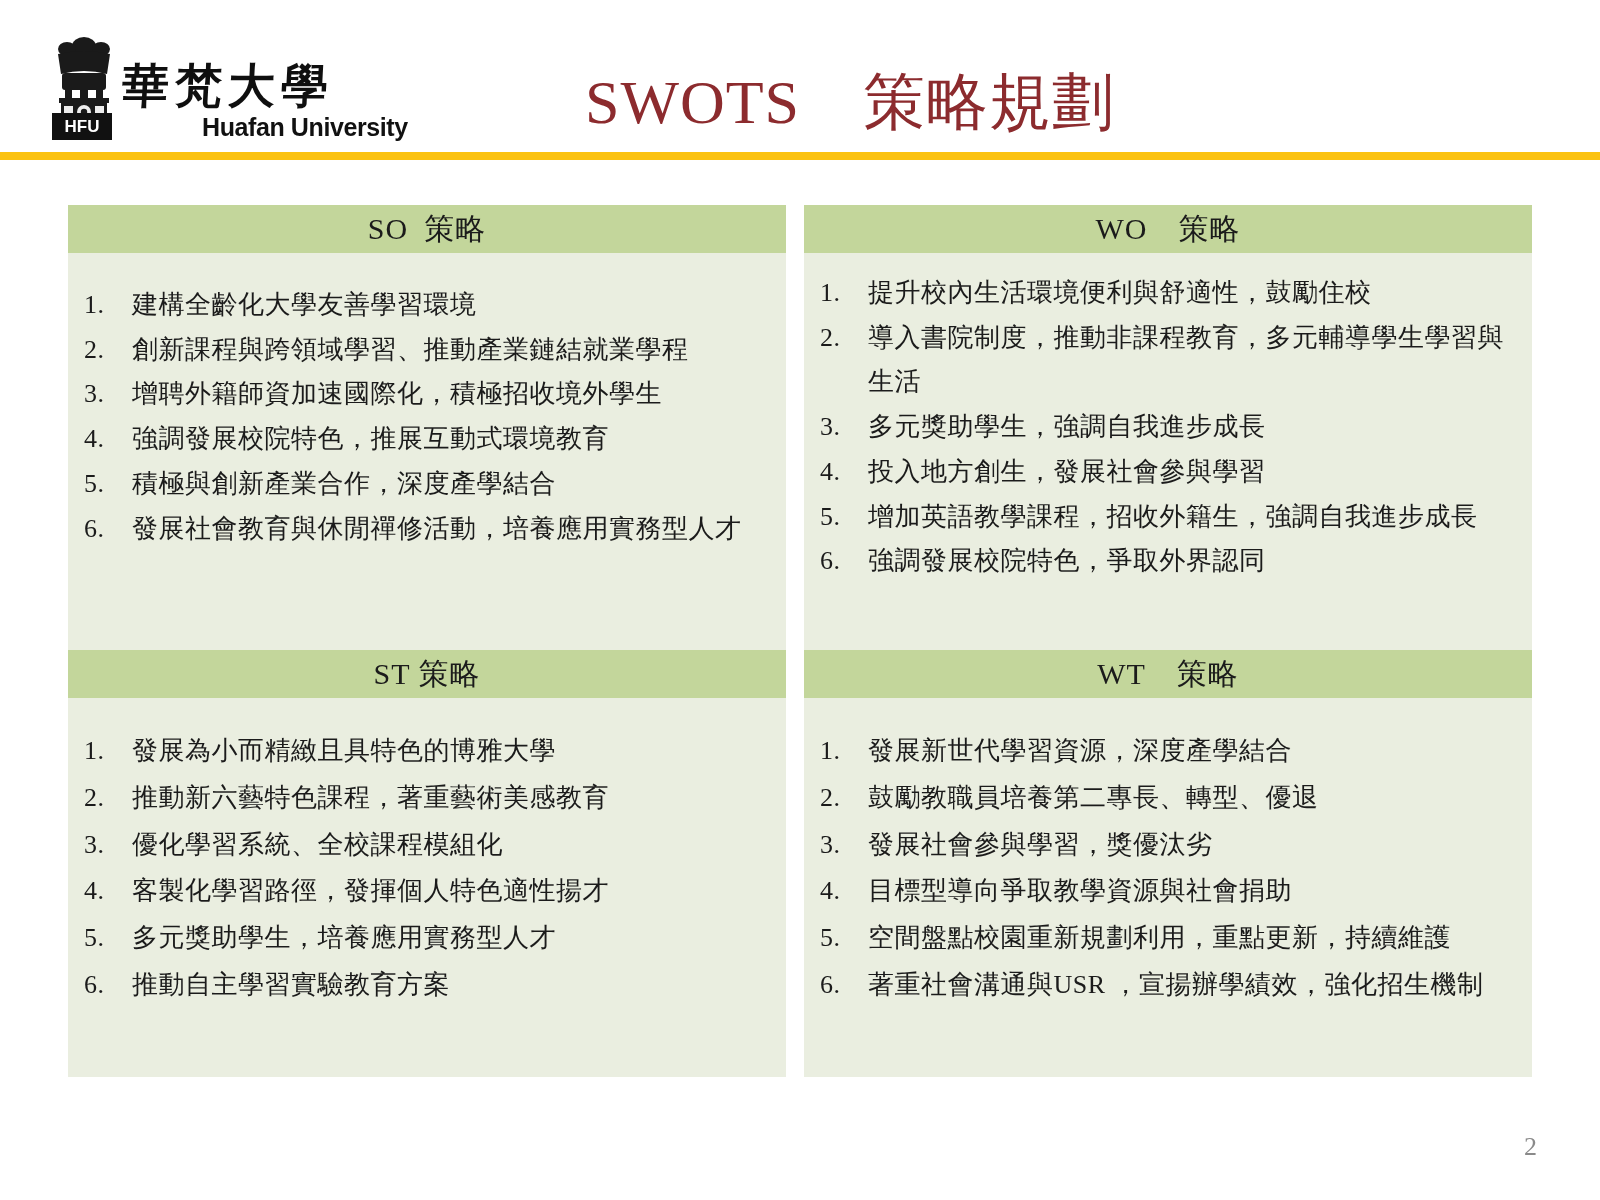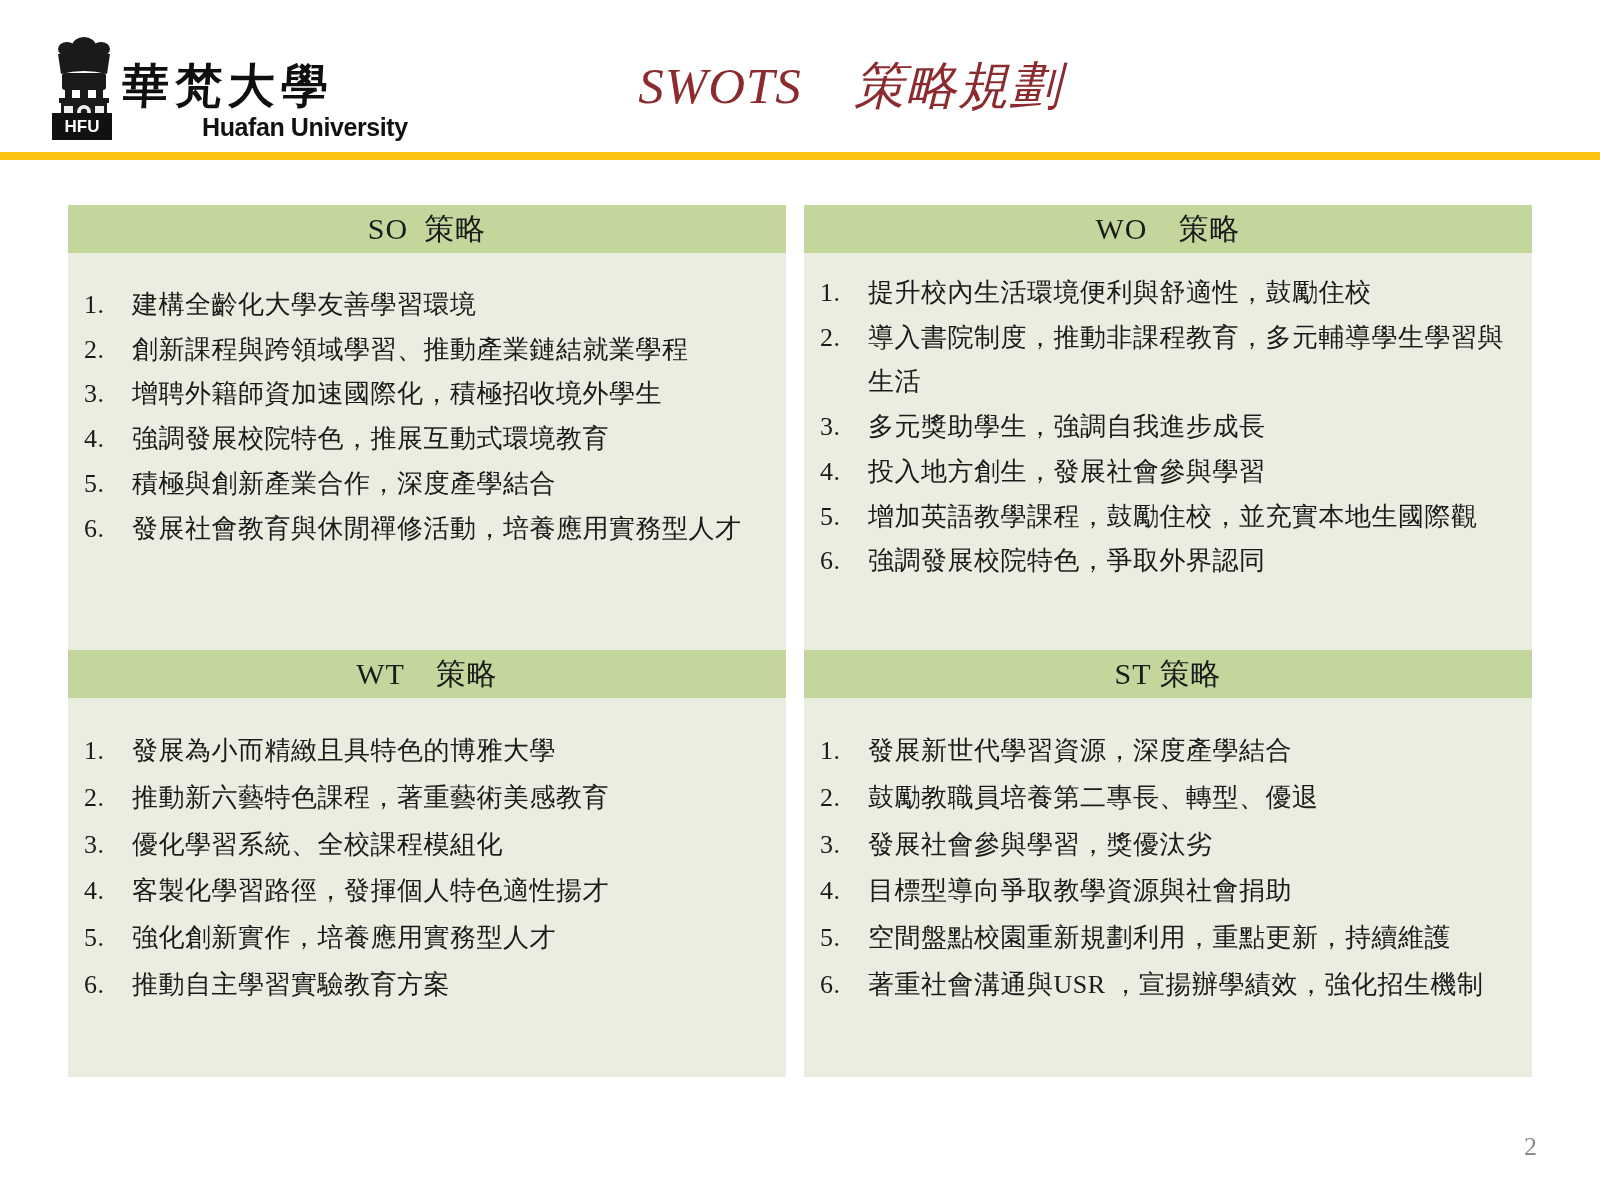--- a/index.html
+++ b/index.html
@@ -85,30 +85,29 @@
     font-weight: 700;
     letter-spacing: 0px;
     display: flex;
     align-items: center;
     justify-content: center;
   }
 
   .slide-title {
     position: absolute;
     left: 400px;
-    top: 52px;
+    top: 60px;
     width: 900px;
     text-align: center;
     color: #8c2b2e;
     font-family: "Liberation Serif", "DejaVu Serif", serif;
-    font-size: 51px;
+    font-size: 62px;
     font-weight: 400;
     letter-spacing: 1px;
     white-space: pre;
-    font-style: italic;
   }
 
   .gold-rule {
     position: absolute;
     left: 0;
     top: 152px;
     width: 1600px;
     height: 8px;
     background: #fbc211;
   }
@@ -275,31 +274,31 @@
       <li>
           <span class="num">3.</span>
           <span class="txt">多元獎助學生，強調自我進步成長</span>
         </li>
       <li>
           <span class="num">4.</span>
           <span class="txt">投入地方創生，發展社會參與學習</span>
         </li>
       <li>
           <span class="num">5.</span>
-          <span class="txt">增加英語教學課程，鼓勵住校，並充實本地生國際觀</span>
+          <span class="txt">增加英語教學課程，招收外籍生，強調自我進步成長</span>
         </li>
       <li>
           <span class="num">6.</span>
           <span class="txt">強調發展校院特色，爭取外界認同</span>
         </li>
     </ul>
   </div>
 
+  <div class="cell-head">ST 策略</div>
   <div class="cell-head">WT 策略</div>
-  <div class="cell-head">ST 策略</div>
 
   <div class="cell-body gap-top row4">
     <ul class="strategy-list">
       <li>
           <span class="num">1.</span>
           <span class="txt">發展為小而精緻且具特色的博雅大學</span>
         </li>
       <li>
           <span class="num">2.</span>
           <span class="txt">推動新六藝特色課程，著重藝術美感教育</span>
@@ -307,21 +306,21 @@
       <li>
           <span class="num">3.</span>
           <span class="txt">優化學習系統、全校課程模組化</span>
         </li>
       <li>
           <span class="num">4.</span>
           <span class="txt">客製化學習路徑，發揮個人特色適性揚才</span>
         </li>
       <li>
           <span class="num">5.</span>
-          <span class="txt">強化創新實作，培養應用實務型人才</span>
+          <span class="txt">多元獎助學生，培養應用實務型人才</span>
         </li>
       <li>
           <span class="num">6.</span>
           <span class="txt">推動自主學習實驗教育方案</span>
         </li>
     </ul>
   </div>
 
   <div class="cell-body gap-top row4">
     <ul class="strategy-list">

